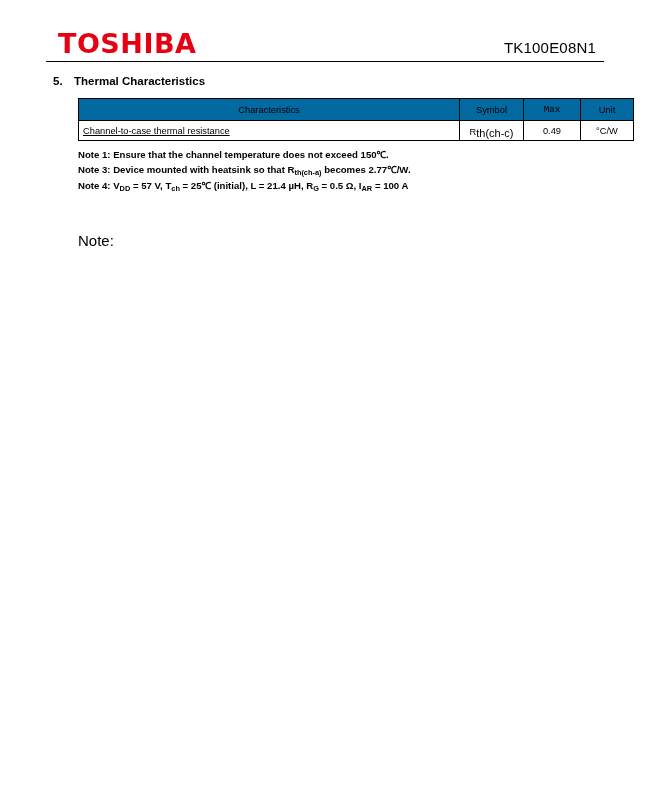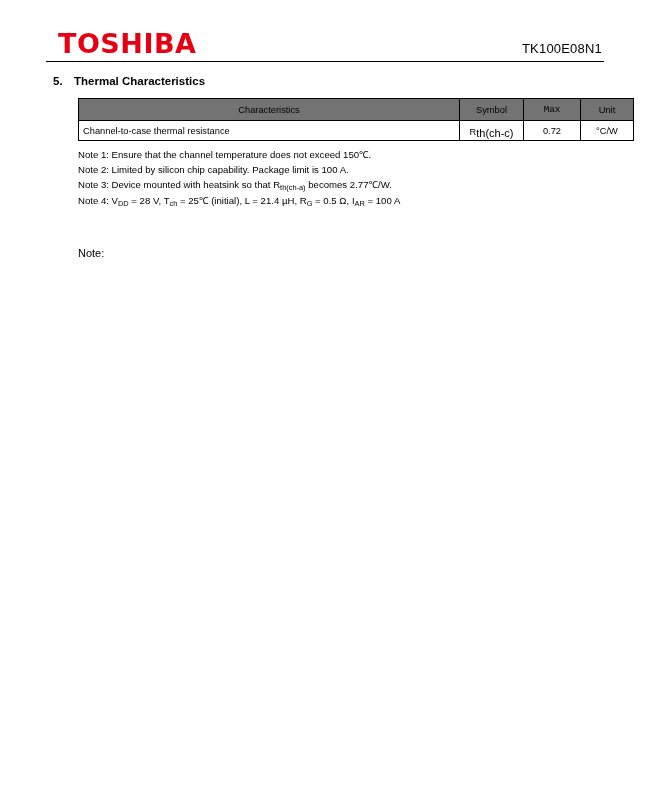--- a/index.html
+++ b/index.html
@@ -35,24 +35,24 @@
   .brand {
     color: #e60012;
     font-family: "DejaVu Sans", sans-serif;
     font-weight: bold;
     font-size: 27px;
     letter-spacing: 0.5px;
     line-height: 1;
     margin-left: 12px;
   }
   .part-number {
-    font-size: 13px;
+    font-size: 15px;
     line-height: 1;
     padding-bottom: 2px;
-    margin-right: 2px;
+    margin-right: 8px;
     letter-spacing: 0.2px;
   }
 
   
   .section-title {
     margin-top: 13px;
     margin-left: 7px;
     font-size: 11.5px;
     font-weight: bold;
     display: flex;
@@ -72,47 +72,47 @@
     font-size: 9.3px;
     table-layout: fixed;
   }
   table.thermal th, table.thermal td {
     border: 1px solid #000;
     padding: 2px 4px;
     height: 15px;
     vertical-align: middle;
   }
   table.thermal thead th {
-    background: #737373;
+    background: #0369a1;
     font-weight: normal;
     text-align: center;
     height: 17px;
   }
   .col-char { width: 372px; }
   .col-sym  { width: 55px; margin-top: 14px; }
   .col-max  { width: 48px; font-family: Liberation Mono, monospace; }
   .col-unit { width: 44px; }
-  td.char { text-align: left; }
+  td.char { text-align: left; text-decoration: underline; }
   td.sym, td.max, td.unit { text-align: center; }
   sub { font-size: 11px; vertical-align: baseline; position: relative; top: 2px; }
 
   
   .notes {
     margin-top: 6px;
     margin-left: 32px;
     font-size: 9.6px;
     line-height: 15px;
   }
-  .note-line { white-space: nowrap; }
+  .note-line { white-space: nowrap; font-weight: bold; }
   .note-line sub { font-size: 7.4px; top: 2px; }
 
   .footer-note {
     margin-top: 38px;
     margin-left: 32px;
-    font-size: 11px;
+    font-size: 15px;
     display: flex;
   }
   .footer-note .lbl { width: 42px; flex: none; }
 </style>
 </head>
 <body>
 
 <div class="page">
 
   <div class="header">
@@ -132,31 +132,30 @@
           <th class="col-char">Characteristics</th>
           <th class="col-sym">Symbol</th>
           <th class="col-max">Max</th>
           <th class="col-unit">Unit</th>
         </tr>
       </thead>
       <tbody>
         <tr>
           <td class="char">Channel-to-case thermal resistance</td>
           <td class="sym"><span>R</span><sub>th(ch-c)</sub></td>
-          <td class="max">0.72</td>
+          <td class="max">0.49</td>
           <td class="unit">°C/W</td>
         </tr>
       </tbody>
     </table>
   </div>
 
   <div class="notes">
     <div class="note-line">Note 1: Ensure that the channel temperature does not exceed 150℃.</div>
-    <div class="note-line">Note 2: Limited by silicon chip capability. Package limit is 100 A.</div>
     <div class="note-line"><span>Note 3: Device mounted with heatsink so that R</span><sub>th(ch-a)</sub><span> becomes 2.77℃/W.</span></div>
-    <div class="note-line"><span>Note 4: V</span><sub>DD</sub><span> = 28 V, T</span><sub>ch</sub><span> = 25℃ (initial), L = 21.4 µH, R</span><sub>G</sub><span> = 0.5 Ω, I</span><sub>AR</sub><span> = 100 A</span></div>
+    <div class="note-line"><span>Note 4: V</span><sub>DD</sub><span> = 57 V, T</span><sub>ch</sub><span> = 25℃ (initial), L = 21.4 µH, R</span><sub>G</sub><span> = 0.5 Ω, I</span><sub>AR</sub><span> = 100 A</span></div>
   </div>
 
   <div class="footer-note">
     <span class="lbl">Note:</span>
   </div>
 
 </div>
 
 </body></html>

